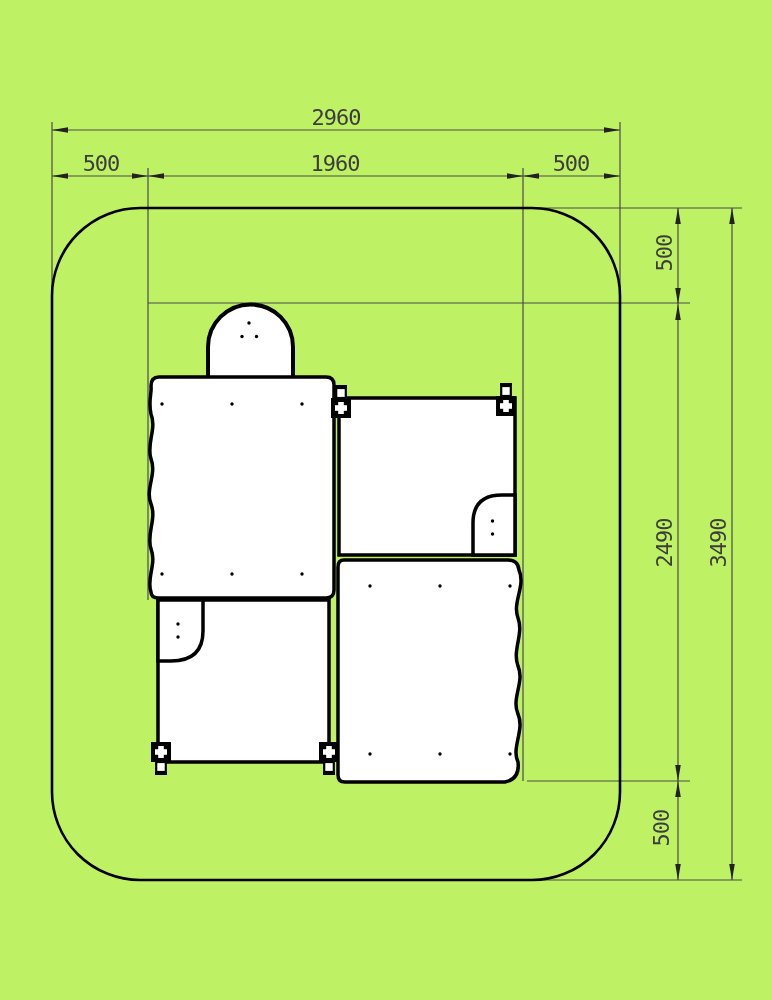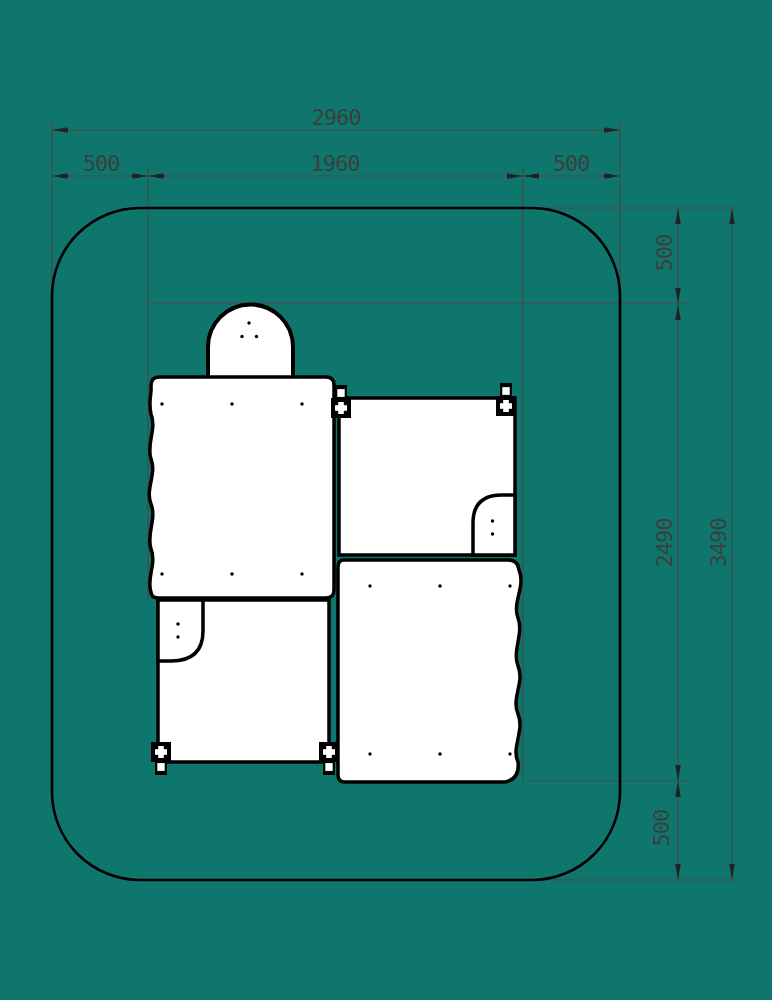--- a/index.html
+++ b/index.html
@@ -1,16 +1,16 @@
 <!DOCTYPE html>
 <html><head>
 <meta charset="utf-8">
 <style>
   html,body{margin:0;padding:0;background:#ffffff;}
-  .sheet{position:relative;width:772px;height:1000px;background:#0f766e;overflow:hidden;
+  .sheet{position:relative;width:772px;height:1000px;background:#bef264;overflow:hidden;
          font-family:"DejaVu Sans Mono", monospace;}
   svg{position:absolute;left:0;top:0;}
   text.dim{font-family:"DejaVu Sans Mono", monospace;font-size:22px;fill:#3d3d3d;letter-spacing:-1px;}
 </style>
 </head>
 <body>
 
 <div class="sheet">
 <svg width="772" height="1000" viewBox="0 0 772 1000">
 

